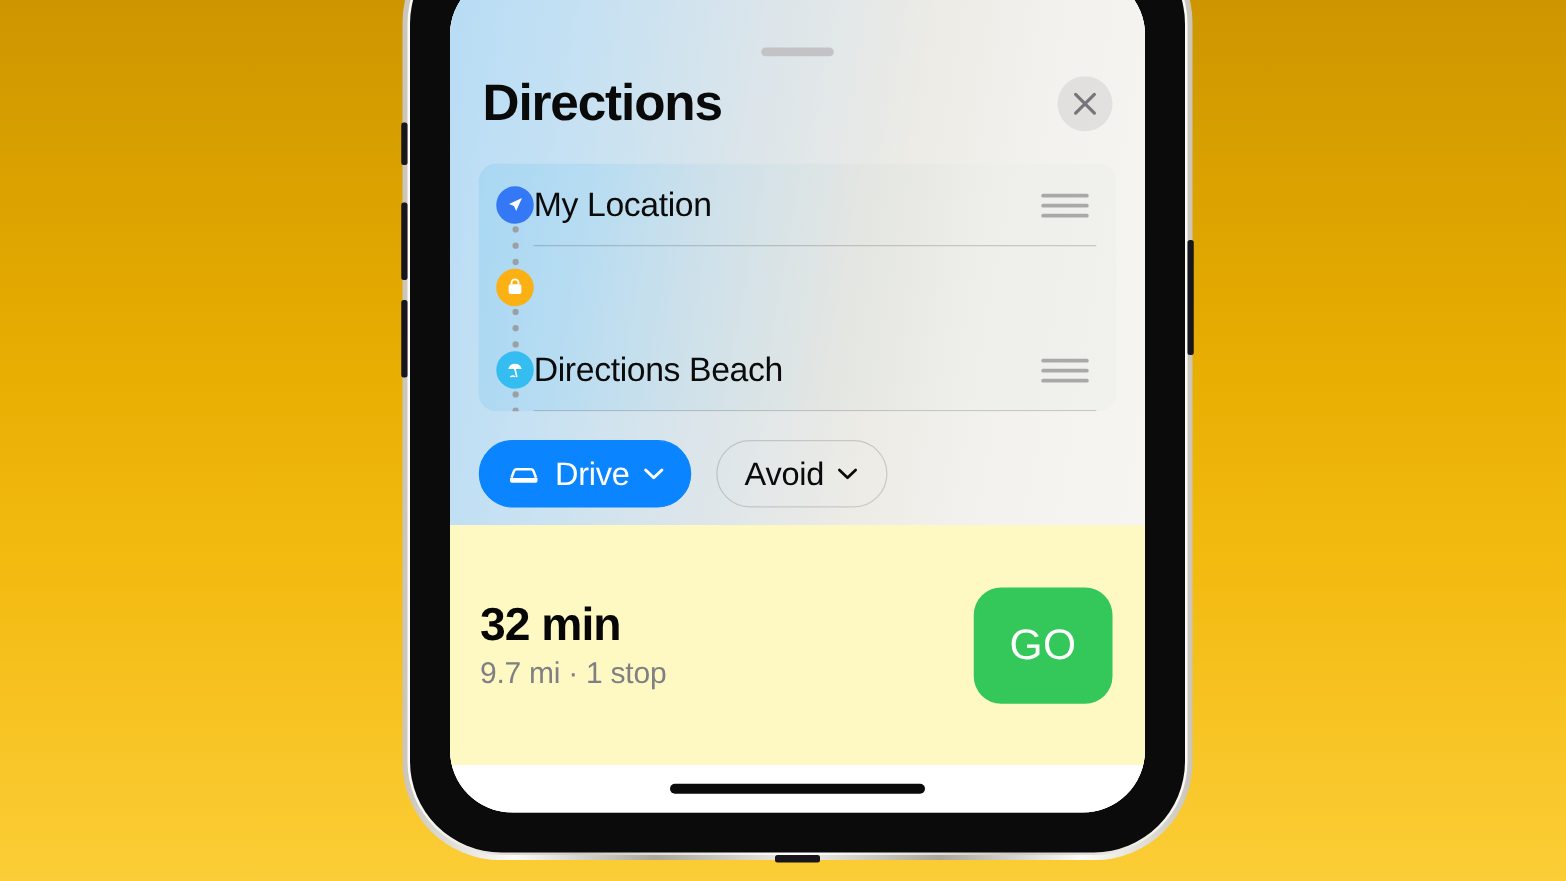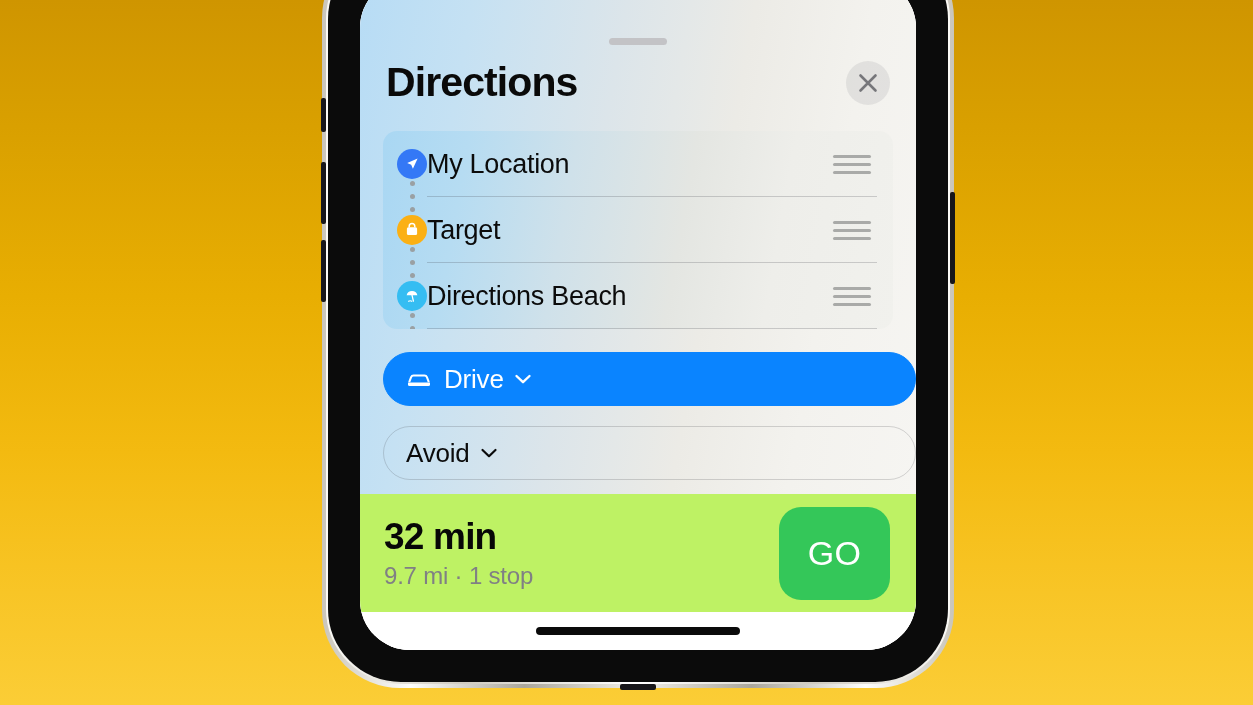--- a/index.html
+++ b/index.html
@@ -219,21 +219,20 @@
     height: 5px;
     border-radius: 50%;
     background: #9aa0a3;
   }
 
   
   .pill-row {
     display: flex;
     gap: 20px;
     padding: 23px 0 0 23px;
-    flex-direction: column;
   }
 
   .pill {
     display: flex;
     align-items: center;
     gap: 10px;
     height: 54px;
     padding: 0 22px;
     border-radius: 27px;
     font-size: 26px;
@@ -252,21 +251,21 @@
   }
   .pill svg { display: block; }
 
   
   .summary {
     flex: 1;
     display: flex;
     align-items: center;
     justify-content: space-between;
     padding: 0 26px 0 24px;
-    background: #bef264;
+    background: #fef9c3;
   }
 
   .eta-block { display: flex; flex-direction: column; gap: 4px; }
 
   .eta-time {
     font-size: 37px;
     font-weight: bold;
     letter-spacing: -0.8px;
     color: #070707;
   }
@@ -377,29 +376,20 @@
               </div>
             </div>
 
             <div class="route-row">
               <div class="pin" style="background:#fbb014">
                 <svg width="18" height="18" viewBox="0 0 18 18">
                   <path d="M6.2 6.2 V5.3 a2.8 2.8 0 0 1 5.6 0 V6.2" stroke="#ffffff" stroke-width="1.5" fill="none"></path>
                   <rect x="3.9" y="6.3" width="10.2" height="7.8" rx="1.5" fill="#ffffff"></rect>
                 </svg>
               </div>
-              <div class="row-main">
-                <span class="row-label">Target</span>
-                <span class="reorder">
-                  <span></span>
-                  <span></span>
-                  <span></span>
-                </span>
-                <span class="sep"></span>
-              </div>
             </div>
 
             <div class="route-row">
               <div class="pin" style="background:#35bdf2">
                 <svg width="18" height="18" viewBox="0 0 18 18">
                   <path d="M3.6 8.2 a5.6 5.6 0 0 1 10.8 0 Z" fill="#ffffff"></path>
                   <path d="M9 8.2 L10.4 14.2" stroke="#ffffff" stroke-width="1.3" stroke-linecap="round"></path>
                   <path d="M5.6 14.3 q1.6 -1.1 3.2 0" stroke="#ffffff" stroke-width="1.1" fill="none" stroke-linecap="round"></path>
                 </svg>
               </div>

